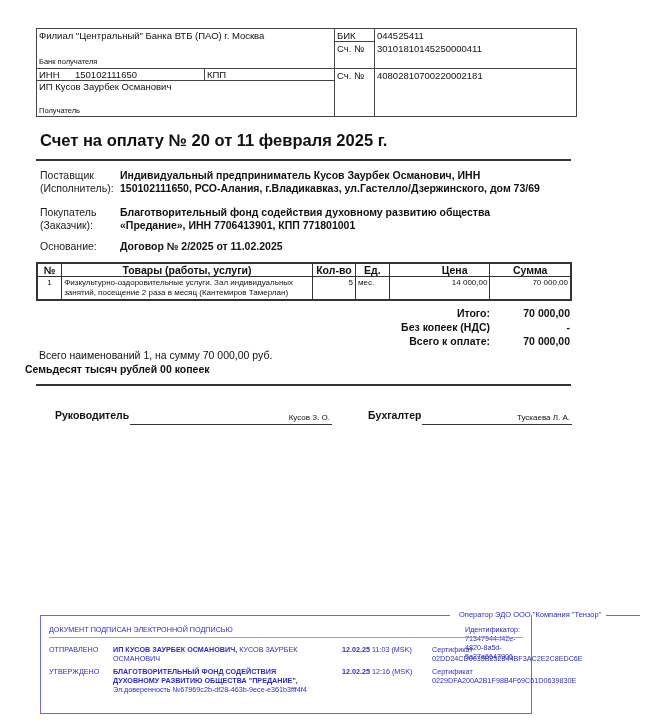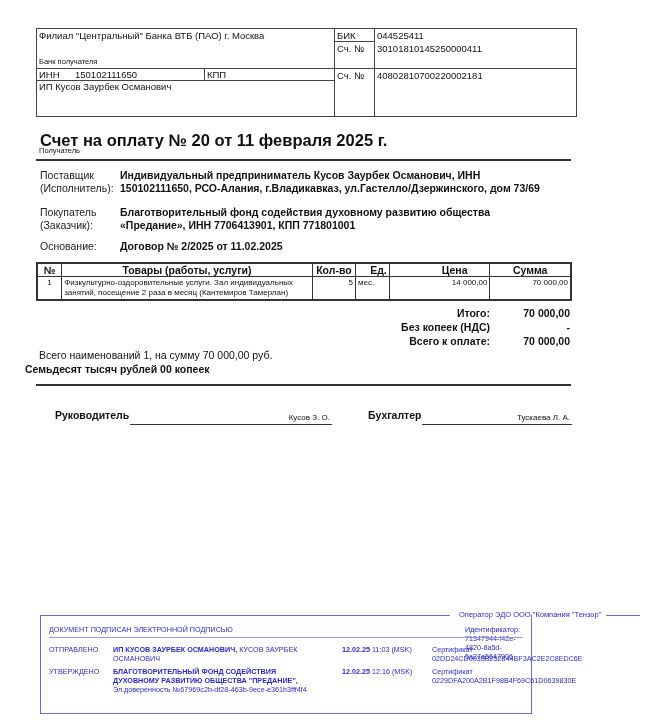--- a/index.html
+++ b/index.html
@@ -53,21 +53,21 @@
   <div class="hline" style="left:297px; top:39px; width:242px;"></div>
   <div class="hline" style="left:0; top:51px; width:297px;"></div>
 
   <div class="cell" style="left:2px; top:1px;">Филиал "Центральный" Банка ВТБ (ПАО) г. Москва</div>
   <div class="cell small" style="left:2px; top:28px;">Банк получателя</div>
   <div class="cell" style="left:2px; top:40px;">ИНН</div>
   <div class="cell" style="left:38px; top:40px;">150102111650</div>
   <div class="cell" style="left:170px; top:40px;">КПП</div>
   <div class="cell" style="left:200px; top:40px;"></div>
   <div class="cell" style="left:2px; top:52px;">ИП Кусов Заурбек Османович</div>
-  <div class="cell small" style="left:2px; top:77px;margin-top:40px;">Получатель</div>
+  <div class="cell small" style="left:2px; top:77px;">Получатель</div>
 
   <div class="cell" style="left:300px; top:1px;">БИК</div>
   <div class="cell" style="left:340px; top:1px;">044525411</div>
   <div class="cell" style="left:300px; top:14px;">Сч. №</div>
   <div class="cell" style="left:340px; top:14px;">30101810145250000411</div>
   <div class="cell" style="left:300px; top:41px;">Сч. №</div>
   <div class="cell" style="left:340px; top:41px;">40802810700220002181</div>
 </div>
 
 <div class="title">Счет на оплату № 20 от 11 февраля 2025 г.</div>
@@ -93,21 +93,21 @@
 
 <div class="party-label" style="top:240px;">Основание:</div>
 <div class="party-value" style="top:240px;">Договор № 2/2025 от 11.02.2025</div>
 
 <table class="items">
   <thead>
     <tr>
       <th style="width:20px;">№</th>
       <th style="width:265px;">Товары (работы, услуги)</th>
       <th style="width:40px;">Кол-во</th>
-      <th style="width:30px;text-align:right;">Ед.</th>
+      <th style="width:30px;">Ед.</th>
       <th style="width:70px;padding-left:32px;">Цена</th>
       <th style="width:80px;">Сумма</th>
     </tr>
   </thead>
   <tbody>
     <tr>
       <td class="c">1</td>
       <td>
         <div>Физкультурно-оздоровительные услуги. Зал индивидуальных</div>
         <div>занятий, посещение 2 раза в месяц (Кантемиров Тамерлан)</div>

